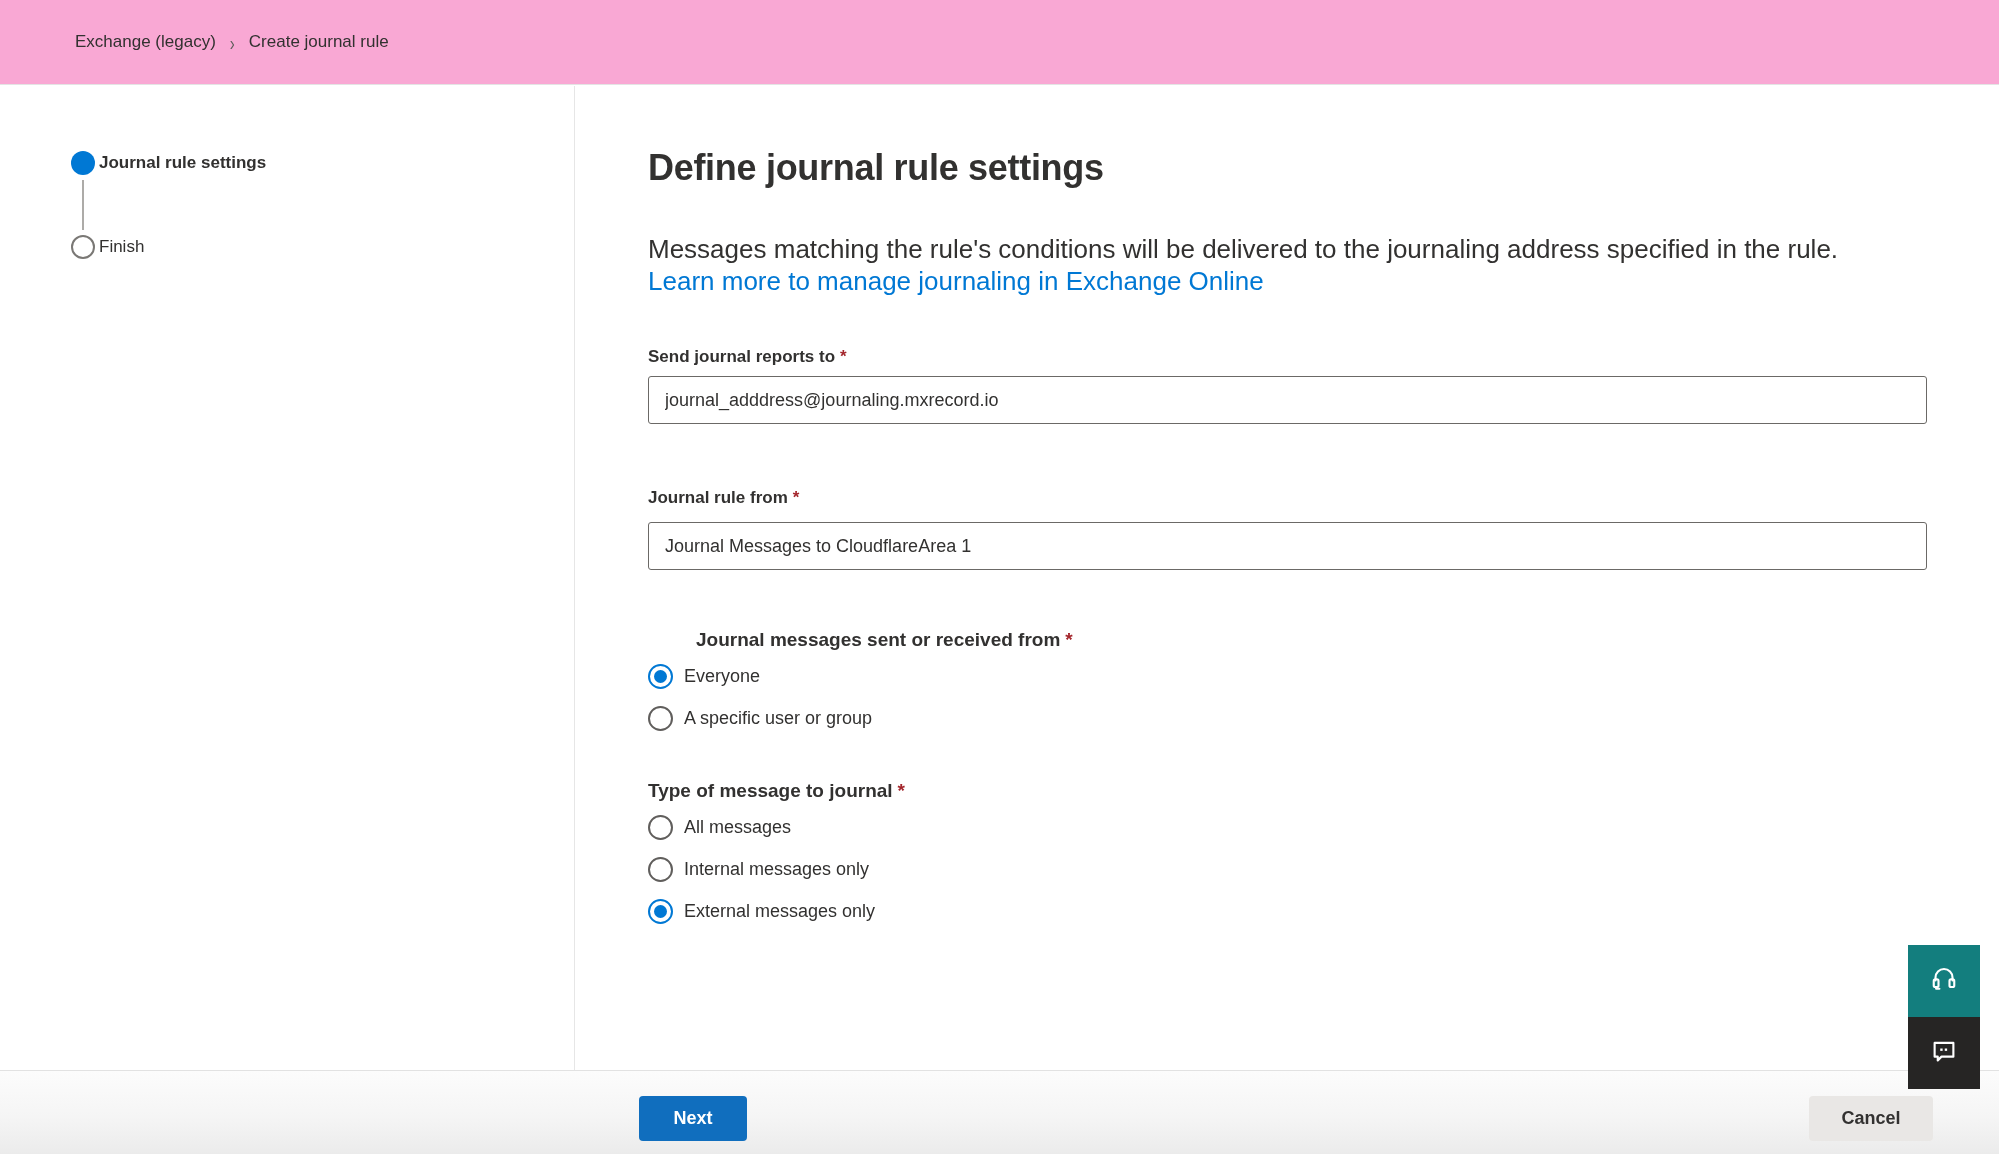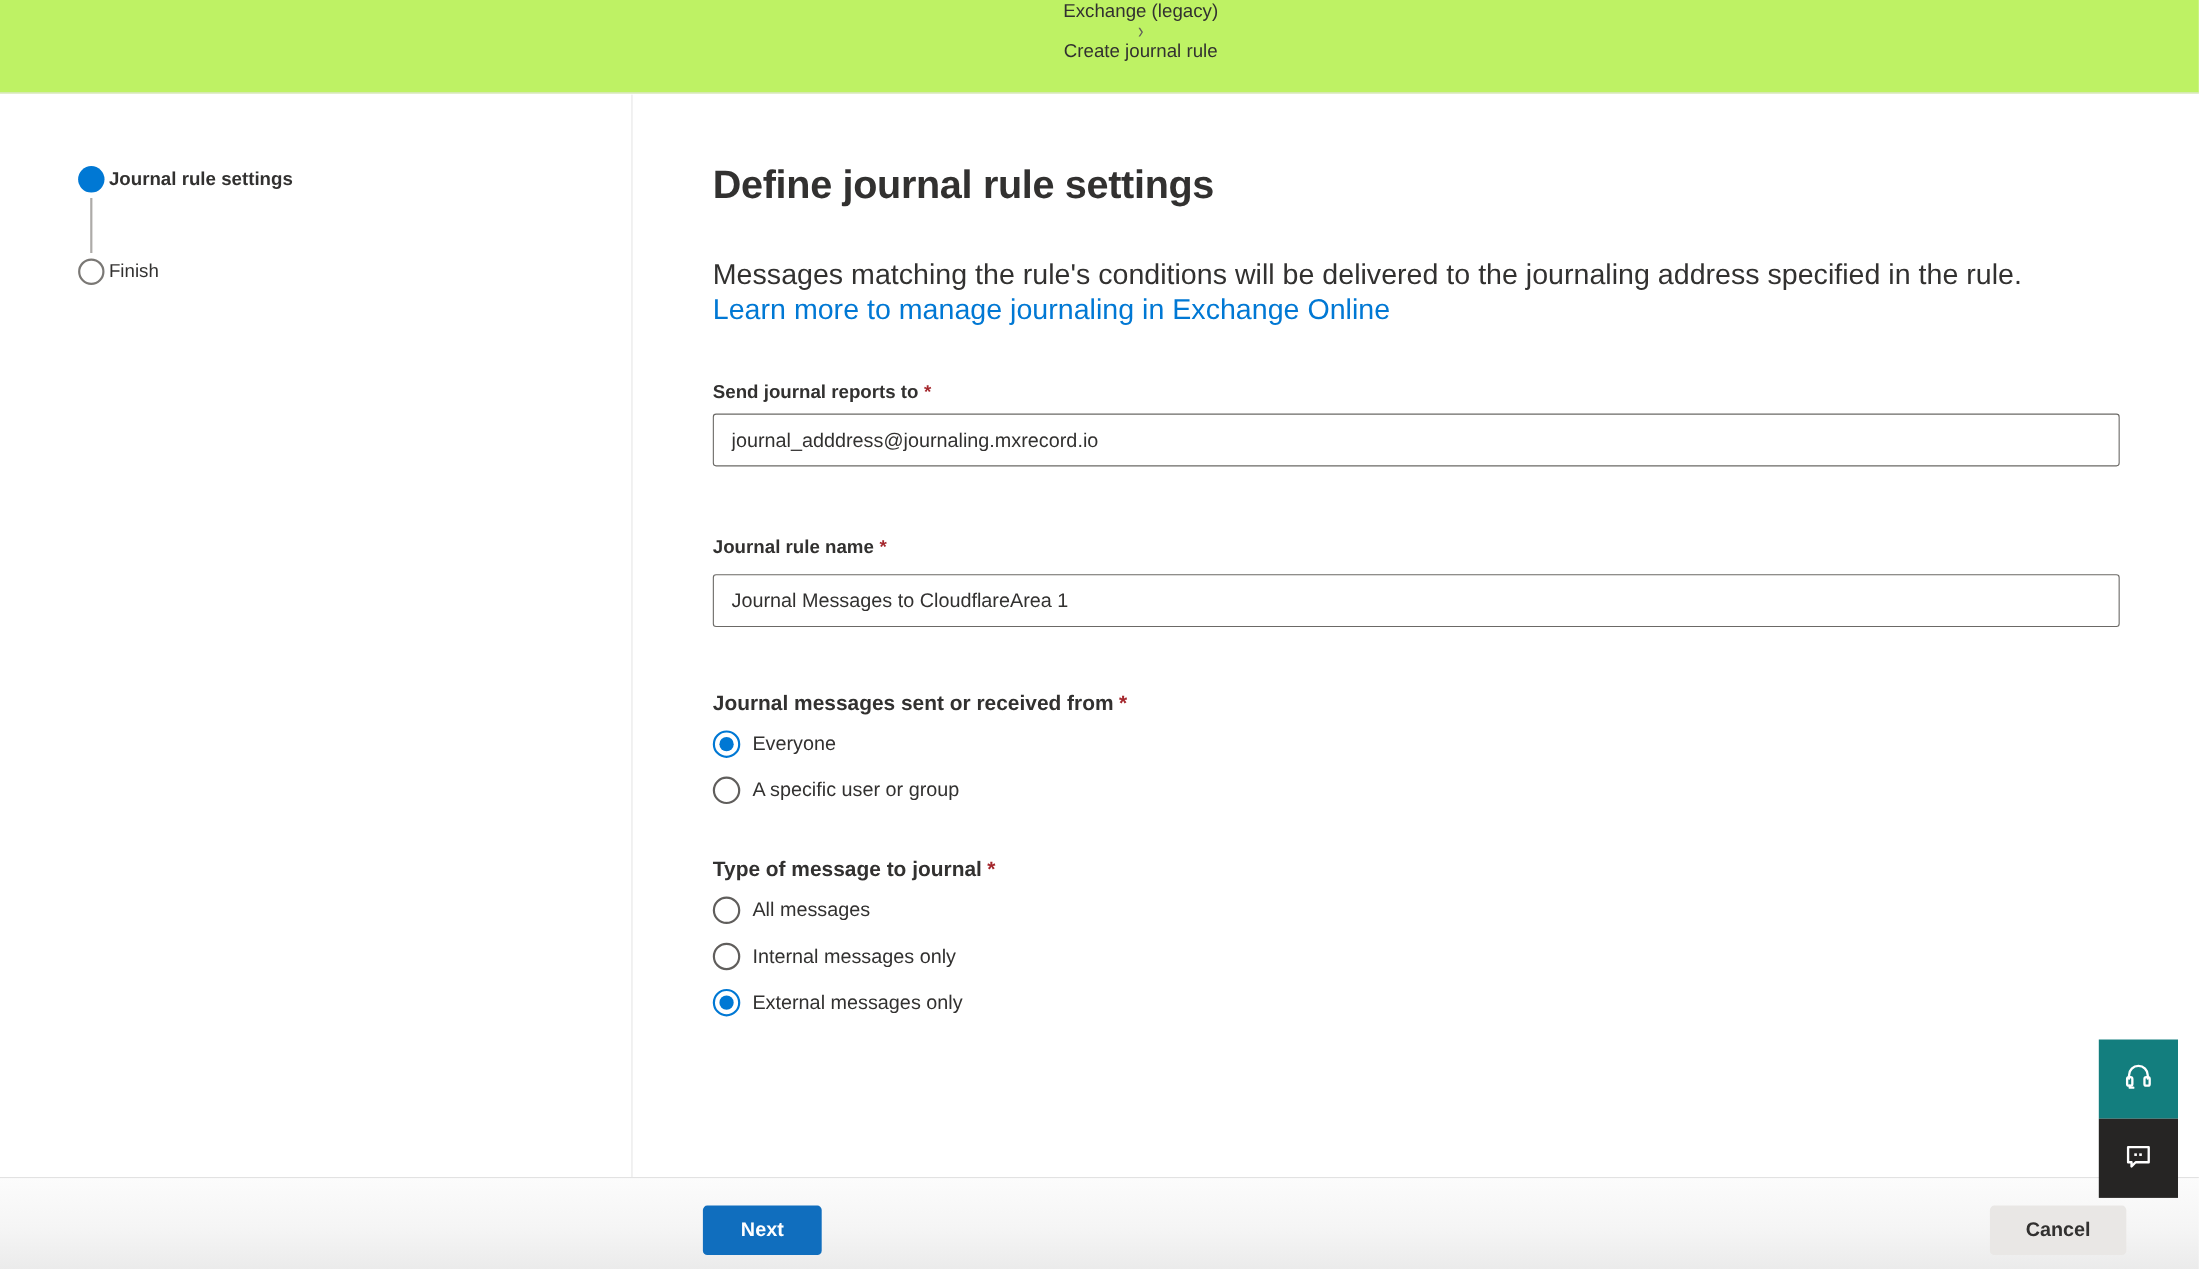--- a/index.html
+++ b/index.html
@@ -8,22 +8,22 @@
     font-family: "Liberation Sans", "DejaVu Sans", sans-serif;
     background: #ffffff;
     color: #323130;
     position: relative;
     overflow: hidden;
   }
 
   
   .topbar {
     position: absolute; top: 0; left: 0; right: 0; height: 85px;
-    background: #bef264; border-bottom: 1px solid #e4e4e4;
-    display: flex; align-items: center; padding-left: 75px; flex-direction: column;
+    background: #f9a8d4; border-bottom: 1px solid #e4e4e4;
+    display: flex; align-items: center; padding-left: 75px;
   }
   .crumb { font-size: 17px; color: #323130; cursor: pointer; }
   .crumb-sep { font-size: 15px; color: #605e5c; margin: 0 14px; transform: scaleY(1.35); display: inline-block; }
   .crumb-current { font-size: 17px; color: #323130; }
 
   
   .sidebar {
     position: absolute; top: 86px; left: 0; width: 575px; bottom: 84px;
     background: #ffffff; border-right: 1px solid #e6e6e6;
     padding: 64px 0 0 71px;
@@ -68,21 +68,21 @@
     border: 1px solid #6b6966; border-radius: 3px; background: #fff;
     font-family: "Liberation Sans", "DejaVu Sans", sans-serif;
     font-size: 18px; color: #323130; padding: 0 16px; outline: none;
   }
   .field-label.second { margin-top: 64px; }
   .text-input.second { margin-top: 14px; }
 
   .group-label {
     font-size: 19px; font-weight: 700; color: #323130;
   }
-  .group-label.scope { margin-top: 59px; }
+  .group-label.scope { margin-top: 59px; margin-left: 48px; }
   .group-label.msgtype { margin-top: 49px; }
 
   .radio-row { display: flex; align-items: center; gap: 11px; height: 26px; cursor: pointer; }
   .radio-row.r1 { margin-top: 12px; }
   .radio-row.gap { margin-top: 16px; }
   .radio {
     width: 25px; height: 25px; border-radius: 50%;
     border: 2px solid #605e5c; background: #fff;
     position: relative; flex: 0 0 auto;
   }
@@ -146,21 +146,21 @@
   <h1 class="page-title">Define journal rule settings</h1>
 
   <p class="intro"><span>Messages matching the rule's conditions will be delivered to the journaling address specified in the rule. </span><a>Learn more to manage journaling in Exchange Online</a></p>
 
   <div class="field-label">
     <span>Send journal reports to</span><span class="req">*</span>
   </div>
   <input class="text-input" type="text" value="journal_adddress@journaling.mxrecord.io" style="">
 
   <div class="field-label second">
-    <span>Journal rule name</span><span class="req">*</span>
+    <span>Journal rule from</span><span class="req">*</span>
   </div>
   <input class="text-input second" type="text" value="Journal Messages to CloudflareArea 1" style="">
 
   <div class="group-label scope">
     <span>Journal messages sent or received from</span><span class="req">*</span>
   </div>
   <div class="radio-row r1">
     <span class="radio checked"></span>
     <span class="radio-label">Everyone</span>
   </div>

